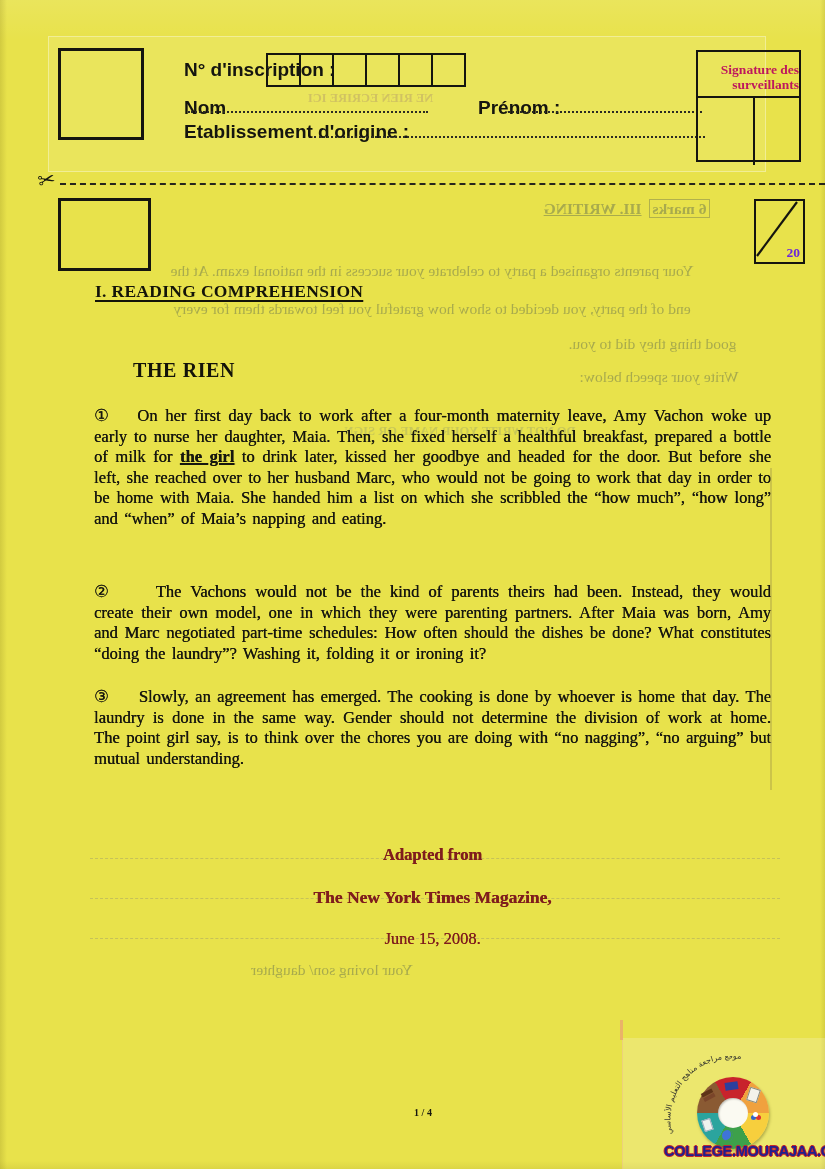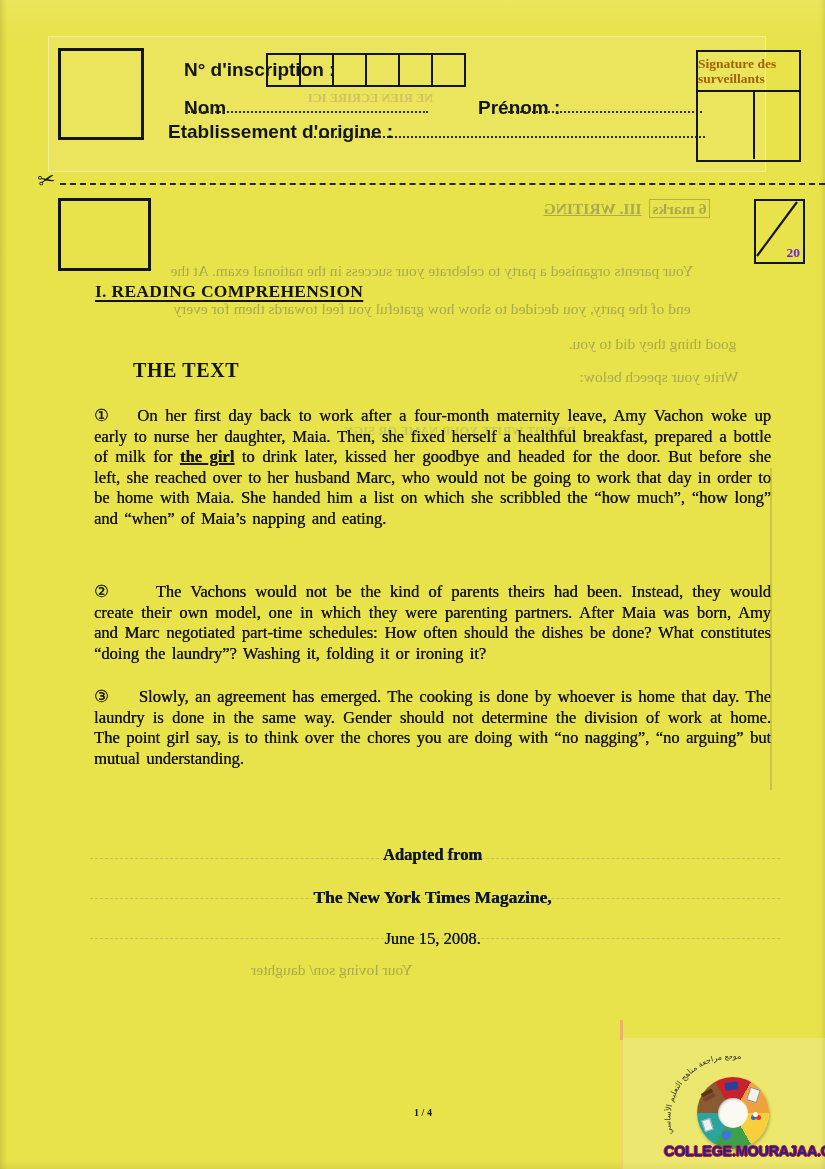--- a/index.html
+++ b/index.html
@@ -17,21 +17,21 @@
     border:1px solid rgba(255,255,255,.35);}
   .box{border:3px solid #15150f;background:transparent;}
   .left-box1{left:58px;top:48px;width:80px;height:86px;}
   .sans-label{font-family:"Liberation Sans",sans-serif;font-weight:bold;color:#15150f;font-size:19px;white-space:nowrap;margin-left:36px;}
   .insc-row{left:266px;top:53px;display:flex;border:2.5px solid #15150f;}
   .insc-cell{width:31px;height:30px;border-right:2.5px solid #15150f;}
   .insc-cell:last-child{border-right:none;}
   .dots{border-bottom:2.2px dotted #2b2b22;height:15px;}
   .sig-box{left:696px;top:50px;width:101px;height:108px;border:2.5px solid #15150f;}
   .sig-title{font-family:"Liberation Serif",serif;font-weight:bold;font-size:13.5px;line-height:15px;
-    text-align:left;color:#a16207;border-bottom:2.5px solid #15150f;padding:4px 0 4px;}
+    text-align:right;color:#be185d;border-bottom:2.5px solid #15150f;padding:10px 0 4px;}
   .sig-cols{display:flex;height:calc(100% - 41px);}
   .sig-col-l{width:54%;border-right:2.5px solid #15150f;}
   
   .scissors{left:38px;top:168px;font-size:21px;color:#15150f;transform:rotate(-12deg);}
   .cutline{left:60px;top:183px;width:765px;border-top:2px dashed #26261c;}
   .left-box2{left:58px;top:198px;width:87px;height:67px;}
   .score-box{left:754px;top:199px;width:47px;height:61px;border:2.5px solid #15150f;}
   .score-val{position:absolute;right:3px;bottom:1px;font-weight:bold;font-size:13.5px;color:#6d28d9;}
   
   .sec-title{left:95px;top:281px;font-weight:bold;font-size:17.5px;color:#131309;
@@ -39,21 +39,21 @@
   .instruction{left:120px;top:322px;font-weight:bold;font-size:16.5px;color:#131309;}
   .text-heading{left:133px;top:359px;font-weight:bold;font-size:20px;letter-spacing:.6px;color:#131309;}
   
   .para{left:94px;width:677px;font-size:16.5px;line-height:20.6px;color:#17170f;
     text-align:justify;word-spacing:2.2px;text-shadow:.3px 0 0 currentColor;}
   .p1{top:406px;} .p2{top:582px;} .p3{top:687px;}
   .marker{margin-right:27px;}
   .p2 .marker{margin-right:44px;}
   .p3 .marker{margin-right:30px;}
   .girl{font-weight:bold;text-decoration:underline;text-decoration-thickness:2px;}
-  .src{left:94px;width:677px;text-align:center;color:#0f172a;text-shadow:.3px 0 0 currentColor;}
+  .src{left:94px;width:677px;text-align:center;color:#7f1d1d;text-shadow:.3px 0 0 currentColor;}
   .src1{top:845px;font-weight:bold;font-size:16.5px;}
   .src2{top:887px;font-weight:bold;font-size:17.5px;}
   .src3{top:929px;font-size:16.5px;}
   
   .ghost{transform:scaleX(-1);color:rgba(110,118,78,.52);filter:blur(.4px);
     font-size:15.5px;white-space:nowrap;text-align:center;}
   .g-writing{left:498px;top:200px;width:265px;font-weight:bold;font-size:15.5px;}
   .g-writing .gw-title{text-decoration:underline;}
   .g-writing .gw-marks{border:1px solid rgba(110,118,78,.45);padding:0 3px;margin-left:7px;}
   .g1{left:92px;top:262px;width:680px;}
@@ -103,21 +103,21 @@
     <div class="insc-cell"></div>
     <div class="insc-cell"></div>
     <div class="insc-cell"></div>
     <div class="insc-cell"></div>
   </div>
   <div class="abs ghost g-nerien">NE RIEN ECRIRE ICI</div>
   <div class="abs sans-label" style="left:148px;top:97px;">Nom</div>
   <div class="abs dots" style="left:188px;top:96px;width:240px;"></div>
   <div class="abs sans-label" style="left:442px;top:97px;">Prénom :</div>
   <div class="abs dots" style="left:508px;top:96px;width:194px;"></div>
-  <div class="abs sans-label" style="left:132px;top:121px;text-align:right;">Etablissement d'origine :</div>
+  <div class="abs sans-label" style="left:148px;top:121px;text-align:right;">Etablissement d'origine :</div>
   <div class="abs dots" style="left:314px;top:121px;width:391px;"></div>
   <div class="abs sig-box">
     <div class="sig-title">
       <div>Signature des</div>
       <div>surveillants</div>
     </div>
     <div class="sig-cols">
       <div class="sig-col-l"></div>
       <div></div>
     </div>
@@ -138,21 +138,21 @@
   </div>
 
   <div class="abs ghost g1">Your parents organised a party to celebrate your success in the national exam. At the</div>
   <div class="abs ghost g2">end of the party, you decided to show how grateful you feel towards them for every</div>
   <div class="abs ghost g3">good thing they did to you.</div>
   <div class="abs ghost g4">Write your speech below:</div>
   <div class="abs ghost g5">DO NOT WRITE YOUR NAME OR SIGN</div>
   <div class="abs ghost g6">Your loving son/ daughter</div>
 
   <div class="abs sec-title">I. READING COMPREHENSION</div>
-  <div class="abs text-heading">THE TEXT</div>
+  <div class="abs text-heading">THE RIEN</div>
 
   <div class="abs para p1"><span class="marker">①</span><span>On her first day back to work after a four-month maternity leave, Amy Vachon woke up early to nurse her daughter, Maia. Then, she fixed herself a healthful breakfast, prepared a bottle of milk for </span><span class="girl">the girl</span><span> to drink later, kissed her goodbye and headed for the door. But before she left, she reached over to her husband Marc, who would not be going to work that day in order to be home with Maia. She handed him a list on which she scribbled the “how much”, “how long” and “when” of Maia’s napping and eating.</span></div>
 
   <div class="abs para p2"><span class="marker">②</span><span>The Vachons would not be the kind of parents theirs had been. Instead, they would create their own model, one in which they were parenting partners. After Maia was born, Amy and Marc negotiated part-time schedules: How often should the dishes be done? What constitutes “doing the laundry”? Washing it, folding it or ironing it?</span></div>
 
   <div class="abs para p3"><span class="marker">③</span><span>Slowly, an agreement has emerged. The cooking is done by whoever is home that day. The laundry is done in the same way. Gender should not determine the division of work at home. The point girl say, is to think over the chores you are doing with “no nagging”, “no arguing” but mutual understanding.</span></div>
 
   <div class="abs crease"></div>
 
   <div class="abs ruled r1"></div>

